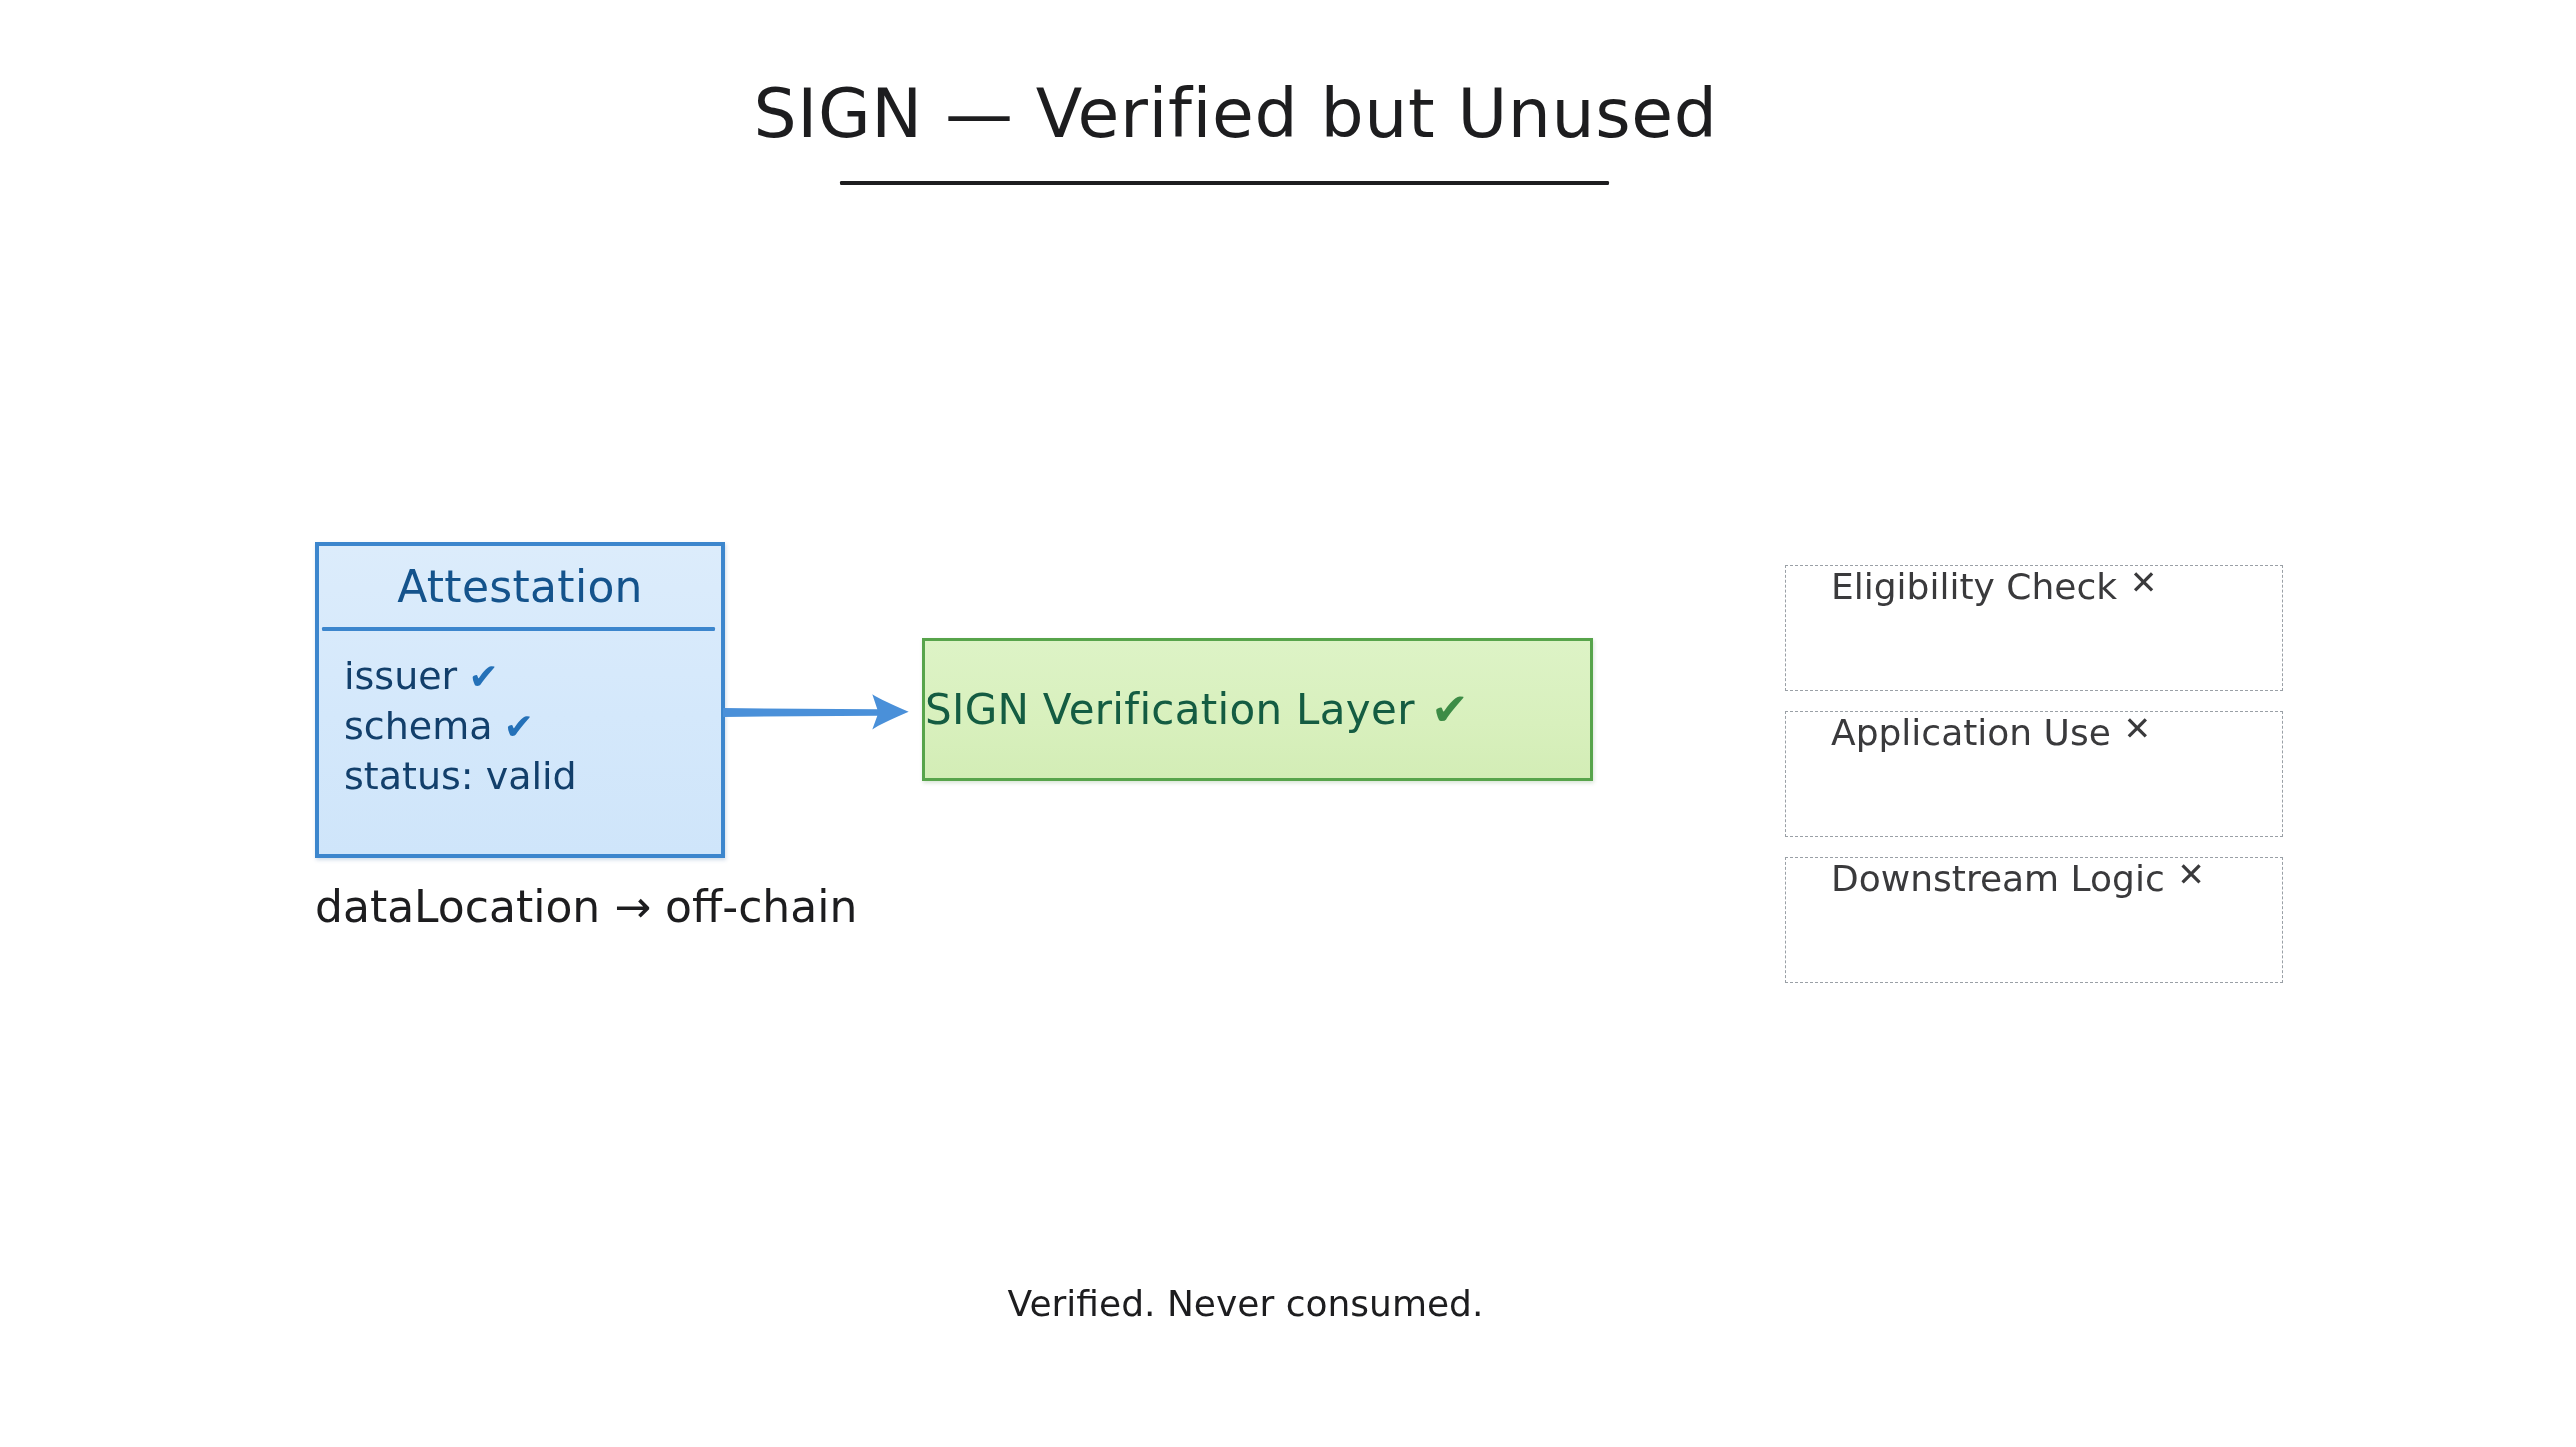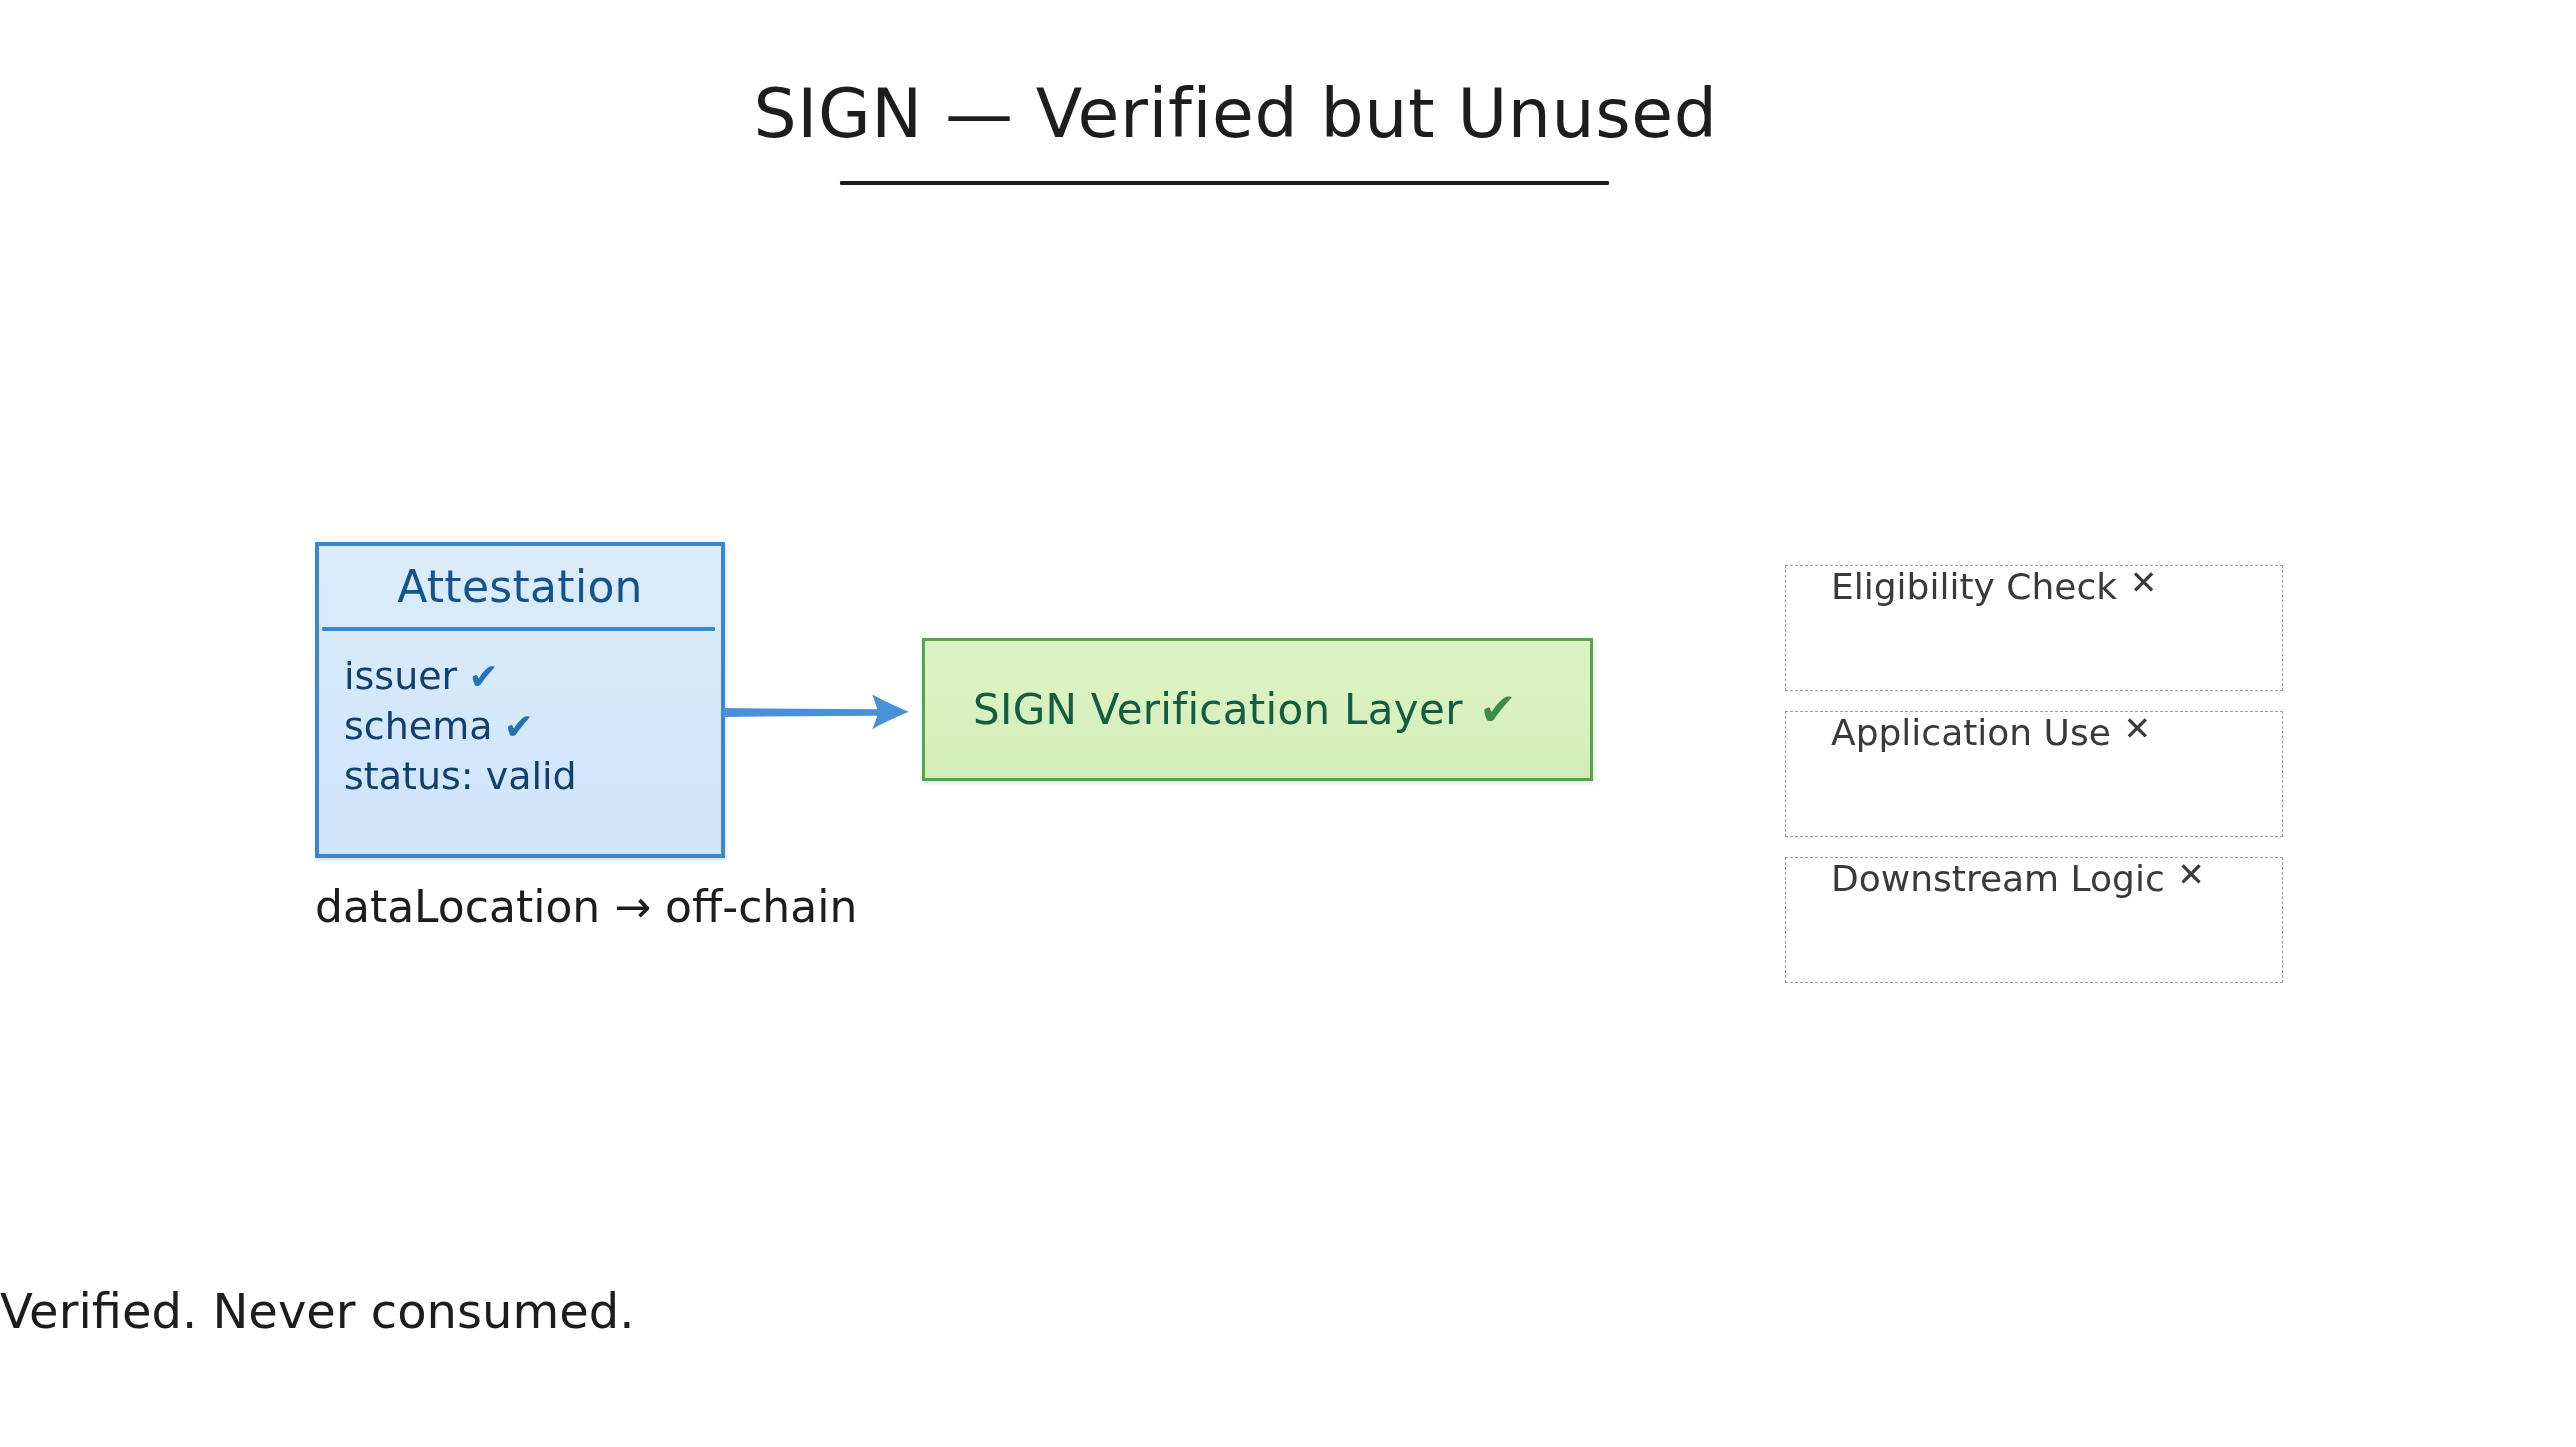--- a/index.html
+++ b/index.html
@@ -130,21 +130,20 @@
     left: 922px;
     top: 638px;
     width: 671px;
     height: 143px;
     box-sizing: border-box;
     background: linear-gradient(180deg, #ddf3c6 0%, #d8f0bd 60%, #d3edb6 100%);
     border: 3.8px solid #57a44b;
     box-shadow: 1.3px 1.9px 3.8px rgba(60, 120, 50, 0.2);
     display: flex;
     align-items: center;
-    padding-left: 48px;
   }
   #verification-label {
     font-family: "DejaVu Sans", sans-serif;
     font-size: 42px;
     color: #145c42;
     white-space: nowrap;
     letter-spacing: 0.3px;
   }
   #verification-check {
     font-size: 45px;
@@ -182,23 +181,23 @@
     margin-left: 12.6px;
     line-height: 1;
   }
 
   
   #footer-caption {
     position: absolute;
     left: 0;
     top: 1283px;
     width: 2491px;
-    text-align: left;
-    font-family: "DejaVu Sans", sans-serif;
-    font-size: 48px;
+    text-align: center;
+    font-family: "DejaVu Sans", sans-serif;
+    font-size: 36px;
     color: #1d1d1f;
     white-space: nowrap;
   }
 </style>
 </head>
 <body>
 
 <div id="diagram-title">SIGN — Verified but Unused</div>
 <div id="title-underline"></div>
 

